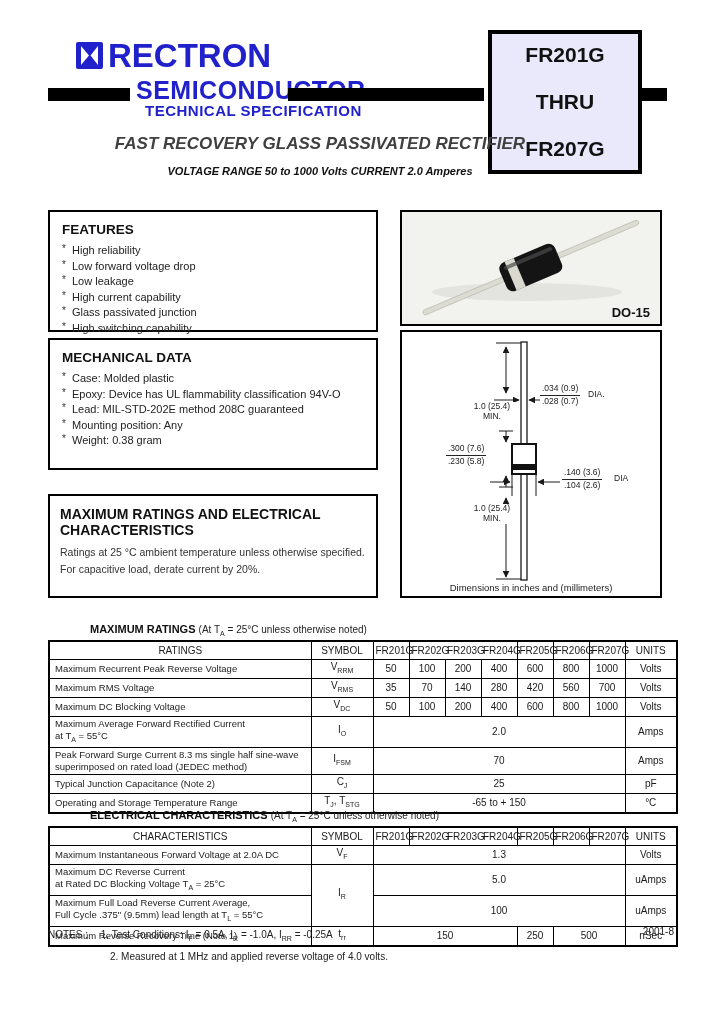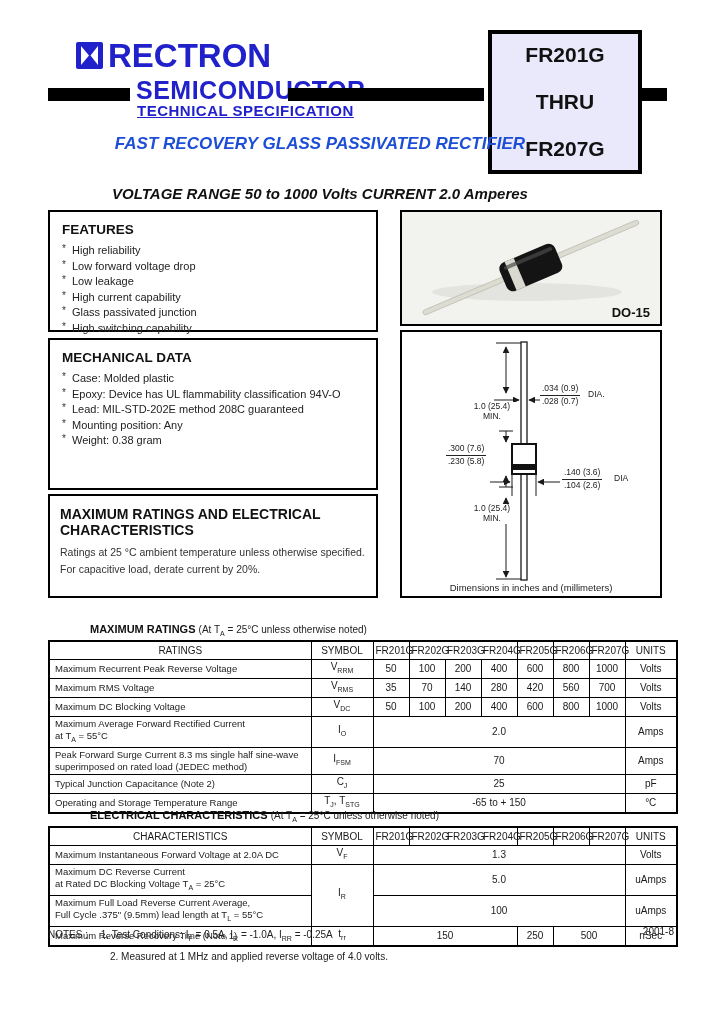--- a/index.html
+++ b/index.html
@@ -8,23 +8,23 @@
   .abs{position:absolute;}
   .bar{position:absolute;background:#000;height:13px;}
   .brand-name{position:absolute;font-size:33px;font-weight:bold;letter-spacing:0px;color:#2121cc;}
   .brand-div{position:absolute;font-size:25px;font-weight:bold;color:#2121cc;letter-spacing:0.5px;}
   .brand-doc{position:absolute;font-size:15px;font-weight:bold;color:#2121cc;letter-spacing:0.5px;}
   .part-box{position:absolute;left:488px;top:30px;width:146px;height:118px;background:#e9e9fb;
             border:4px solid #000;display:flex;flex-direction:column;align-items:center;
             justify-content:space-between;padding:9px 0;box-sizing:content-box;}
   .part-box div{font-size:21px;font-weight:bold;color:#111;}
   .doc-title{position:absolute;left:30px;top:134px;width:580px;text-align:center;
-             font-size:17px;font-weight:bold;font-style:italic;color:#1d4ed8;}
+             font-size:17px;font-weight:bold;font-style:italic;color:#404040;}
   .doc-subtitle{position:absolute;left:30px;top:165px;width:580px;text-align:center;
-                font-size:15px;font-weight:bold;font-style:italic;color:#111;margin-top:20px;}
+                font-size:11px;font-weight:bold;font-style:italic;color:#111;}
   .panel{position:absolute;border:2px solid #000;background:#fff;box-sizing:border-box;}
   .panel-pad{padding:8px 12px;}
   .h-feat{font-size:13.5px;font-weight:bold;margin:2px 0 6px 0;color:#111;}
   .li{font-size:11px;line-height:15.5px;color:#222;}
   .li .blt{display:inline-block;width:10px;font-size:10px;position:relative;top:-2px;color:#333;}
   .h-mr{font-size:14px;font-weight:bold;margin:2px 0 6px 0;color:#111;}
   .mr-line{font-size:10.5px;line-height:17px;color:#333;}
   .photo-inner{position:absolute;left:0;top:0;right:0;bottom:0;}
   .do15{position:absolute;right:10px;bottom:4px;font-size:13px;font-weight:bold;color:#111;}
   .dim-label{position:absolute;font-size:8.5px;line-height:9.5px;color:#222;background:#fff;
@@ -58,21 +58,21 @@
   <svg class="abs" style="left:76px;top:42px;" width="27" height="27" viewBox="0 0 27 27">
     <rect x="0" y="0" width="27" height="27" rx="2" fill="#2121cc"></rect>
     <polygon points="5,4 13,13.5 5,23" fill="#ffffff"></polygon>
     <polygon points="22,4 14.5,13.5 22,23" fill="#ffffff"></polygon>
   </svg>
   <div class="brand-name" style="left:108px;top:37px;">RECTRON</div>
   <div class="bar" style="left:48px;top:88px;width:82px;"></div>
   <div class="brand-div" style="left:136px;top:76px;">SEMICONDUCTOR</div>
   <div class="bar" style="left:288px;top:88px;width:196px;"></div>
   <div class="bar" style="left:641px;top:88px;width:26px;"></div>
-  <div class="brand-doc" style="left:137px;top:102px;text-decoration:underline;">TECHNICAL SPECIFICATION</div>
+  <div class="brand-doc" style="left:145px;top:102px;">TECHNICAL SPECIFICATION</div>
 
   <div class="part-box">
     <div>FR201G</div>
     <div>THRU</div>
     <div>FR207G</div>
   </div>
 
   <div class="doc-title">FAST RECOVERY GLASS PASSIVATED RECTIFIER</div>
   <div class="doc-subtitle">VOLTAGE RANGE  50 to 1000 Volts   CURRENT 2.0 Amperes</div>
 
@@ -81,21 +81,21 @@
     <div id="features-list">
         <div class="li"><span class="blt">*</span>High reliability</div>
         <div class="li"><span class="blt">*</span>Low forward voltage drop</div>
         <div class="li"><span class="blt">*</span>Low leakage</div>
         <div class="li"><span class="blt">*</span>High current capability</div>
         <div class="li"><span class="blt">*</span>Glass passivated junction</div>
         <div class="li"><span class="blt">*</span>High switching capability</div>
       </div>
   </div>
 
-  <div class="panel panel-pad" style="left:48px;top:338px;width:330px;height:152px;">
+  <div class="panel panel-pad" style="left:48px;top:338px;width:330px;height:132px;">
     <div class="h-feat">MECHANICAL DATA</div>
     <div id="mech-list">
         <div class="li"><span class="blt">*</span>Case: Molded plastic</div>
         <div class="li"><span class="blt">*</span>Epoxy: Device has UL flammability classification 94V-O</div>
         <div class="li"><span class="blt">*</span>Lead: MIL-STD-202E method 208C guaranteed</div>
         <div class="li"><span class="blt">*</span>Mounting position: Any</div>
         <div class="li"><span class="blt">*</span>Weight: 0.38 gram</div>
       </div>
   </div>
 

